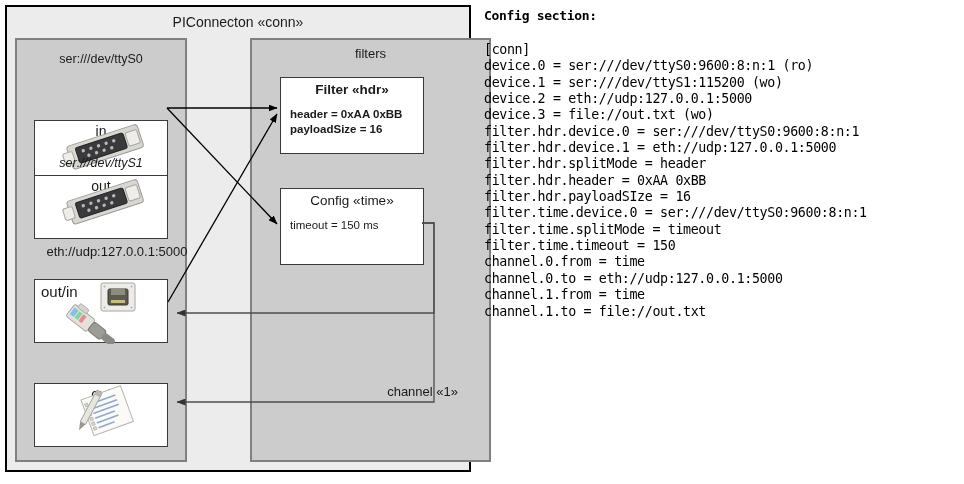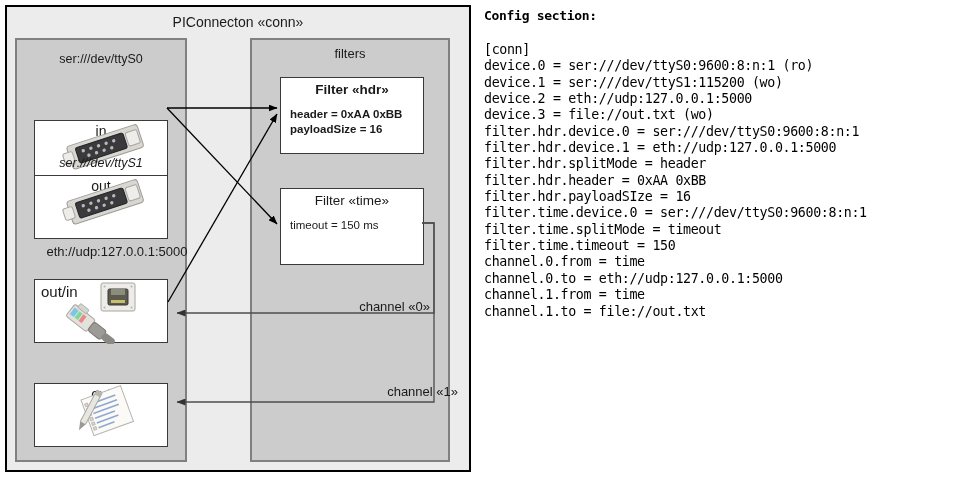--- a/index.html
+++ b/index.html
@@ -23,21 +23,21 @@
   .outer-title{
     position:absolute;left:0;top:7px;width:100%;
     text-align:center;font-size:14px;color:#1a1a1a;
   }
 
   .panel{
     position:absolute;background:#cccccc;border:2px solid #808080;
     box-sizing:border-box;
   }
   .panel-devices{left:15px;top:38px;width:172px;height:424px;}
-  .panel-filters{left:250px;top:38px;width:200px;height:424px;}
+  .panel-filters{left:250px;top:38px;width:241px;height:424px;}
 
   .panel-title{
     position:absolute;left:0;top:6px;width:100%;text-align:center;
     font-size:13px;color:#1a1a1a;
   }
 
   
   .dev-caption{
     position:absolute;text-align:center;font-size:12.5px;color:#1a1a1a;
     width:100%;left:0;
@@ -225,27 +225,26 @@
 
       <div class="filter-box" style="left:28px;top:37px;width:144px;height:77px;font-weight:bold;">
         <div class="filter-title">Filter «hdr»</div>
         <div class="filter-attrs">
           <div>header = 0xAA 0xBB</div>
           <div>payloadSize = 16</div>
         </div>
       </div>
 
       <div class="filter-box" style="left:28px;top:148px;width:144px;height:77px;">
-        <div class="filter-title">Filter «time»</div>
+        <div class="filter-title">Config «time»</div>
         <div class="filter-attrs">
           <div>timeout = 150 ms</div>
         </div>
       </div>
 
-      <div class="channel-label" style="left:0;top:259px;width:178px;">channel «0»</div>
       <div class="channel-label" style="left:0;top:344px;width:178px;margin-left:28px;">channel «1»</div>
     </div>
 
     <svg class="overlay" viewBox="0 0 478 484">
       <defs>
         <marker id="arrowBlack" markerWidth="9" markerHeight="7" refX="8.5" refY="3.5" orient="auto" markerUnits="userSpaceOnUse">
           <polygon points="0,0 9,3.5 0,7" fill="#000000"></polygon>
         </marker>
         <marker id="arrowGray" markerWidth="9" markerHeight="7" refX="8.5" refY="3.5" orient="auto" markerUnits="userSpaceOnUse">
           <polygon points="0,0 9,3.5 0,7" fill="#333333"></polygon>

